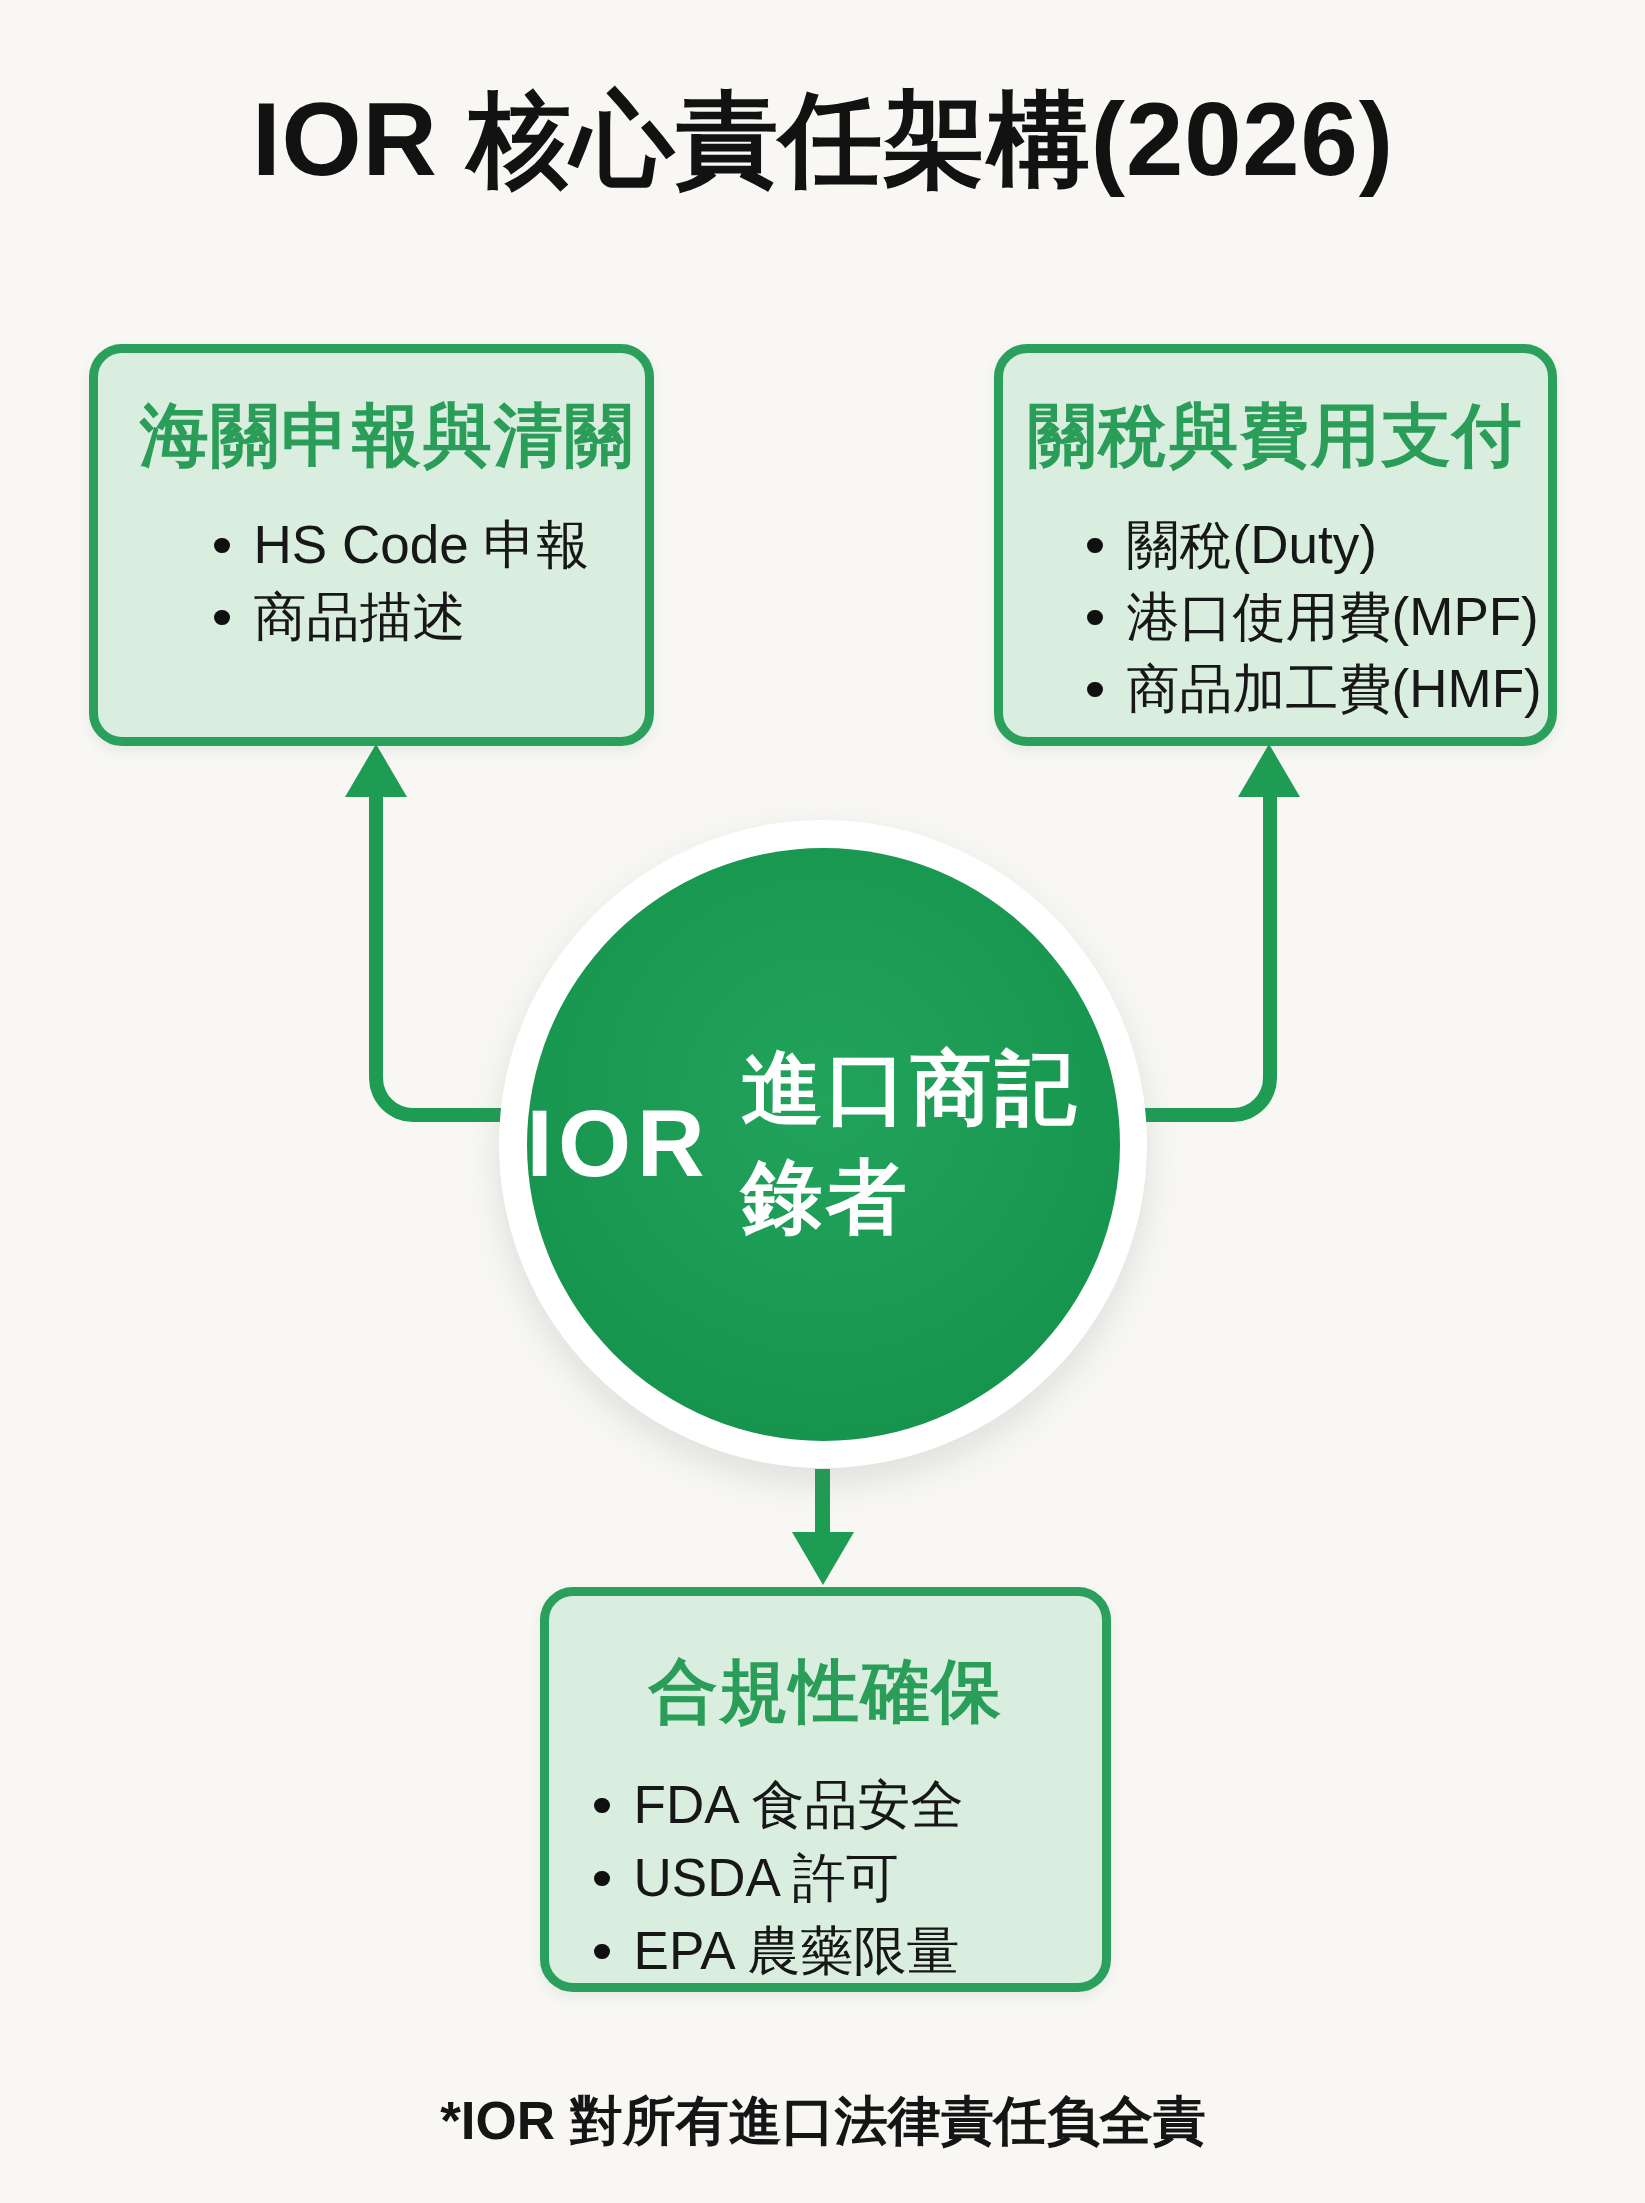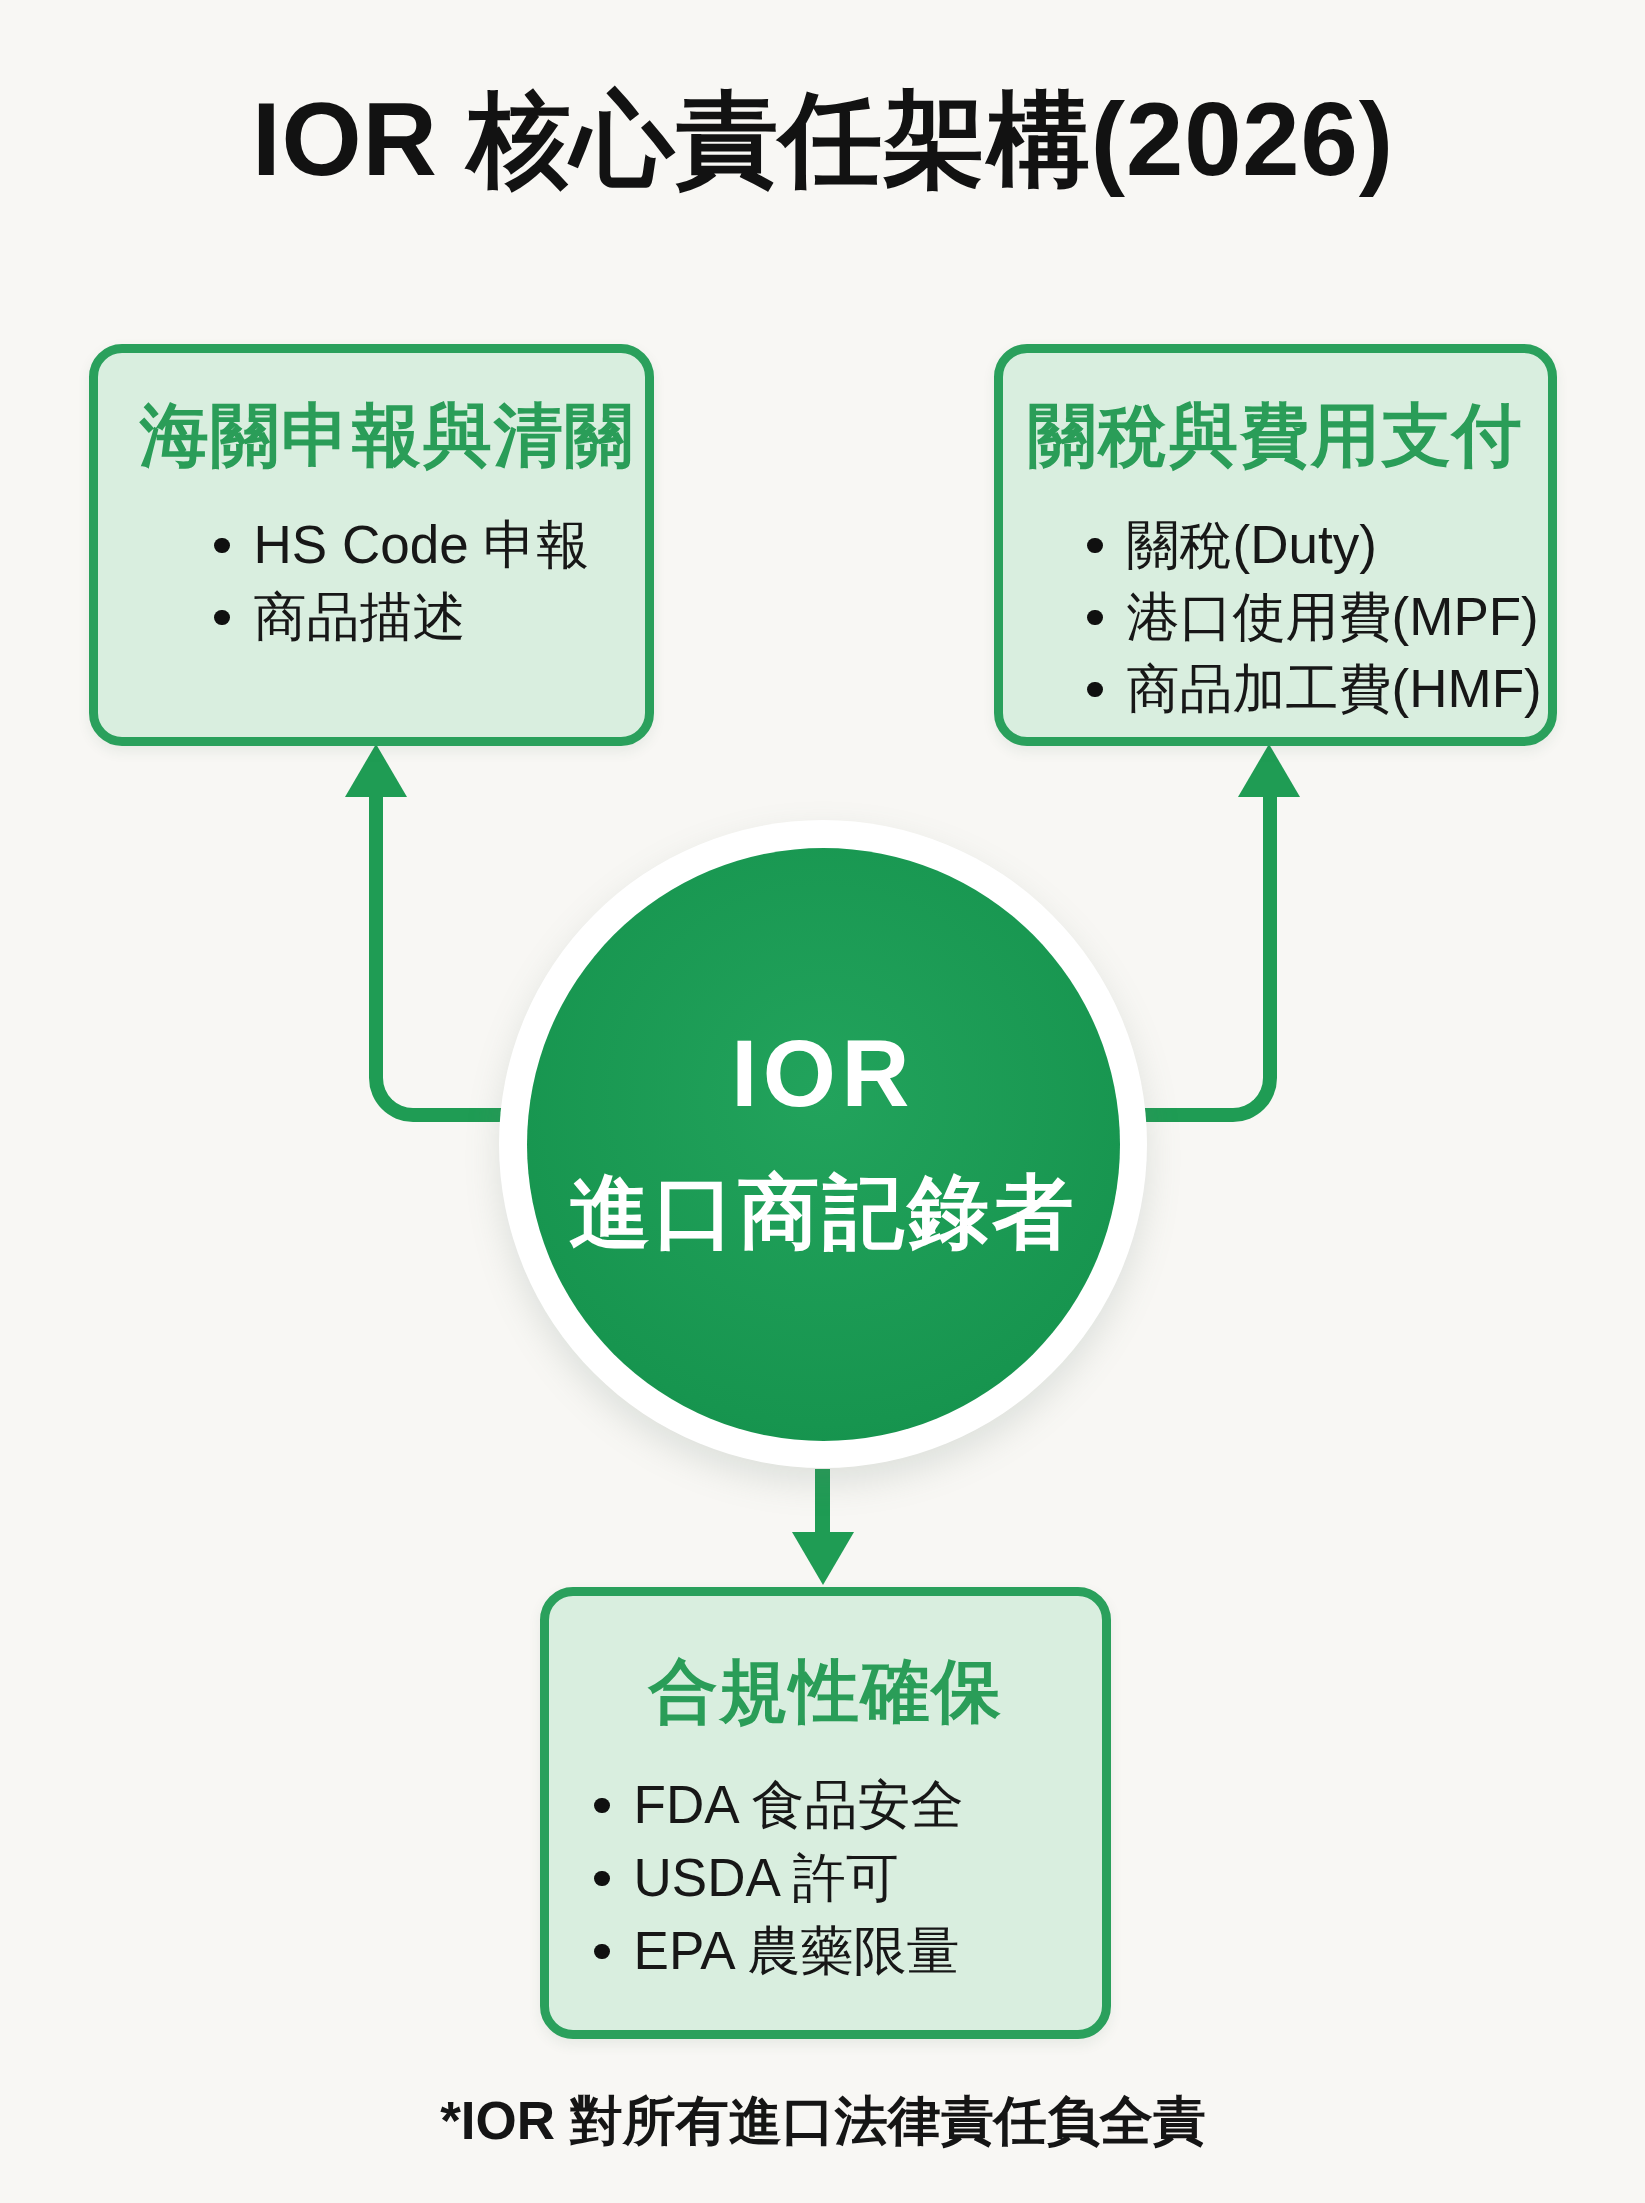--- a/index.html
+++ b/index.html
@@ -33,21 +33,21 @@
     position:absolute;
     box-sizing:border-box;
     background:#d9eedf;
     border:9.2px solid #2aa05c;
     border-radius:33px;
     box-shadow:0 5.5px 13px rgba(40,90,60,.08);
     z-index:1;
   }
   .box-left  { left:89px;   top:344px;  width:565px; height:402px;padding-left:32px; }
   .box-right { left:994px; top:344px;  width:563px; height:402px; }
-  .box-bottom{ left:540px;  top:1587px; width:571px; height:452px; }
+  .box-bottom{ left:540px;  top:1587px; width:571px; height:405px; }
 
   .box-title{
     margin:37px 0 0;
     text-align:center;
     font-size:69px;
     font-weight:700;
     letter-spacing:1.8px;
     color:#2a9d58;
   }
   .box-bottom .box-title{ margin-top:50px; }
@@ -84,21 +84,21 @@
     background:#ffffff;
     border-radius:50%;
     box-shadow:0 14.7px 35px rgba(100,120,110,.18);
     display:flex; align-items:center; justify-content:center;
     z-index:2;
   }
   .circle-core{
     width:593px; height:593px;
     border-radius:50%;
     background:radial-gradient(circle at 50% 42%, #22a35c 0%, #17954f 72%, #128b48 100%);
-    display:flex; flex-direction:column;
+    display:flex; flex-direction:row;
     align-items:center; justify-content:center;
     gap:31px;
   }
   .circle-line1{
     font-size:94px;
     font-weight:700;
     letter-spacing:5.5px;
     color:#ffffff;
   }
   .circle-line2{

